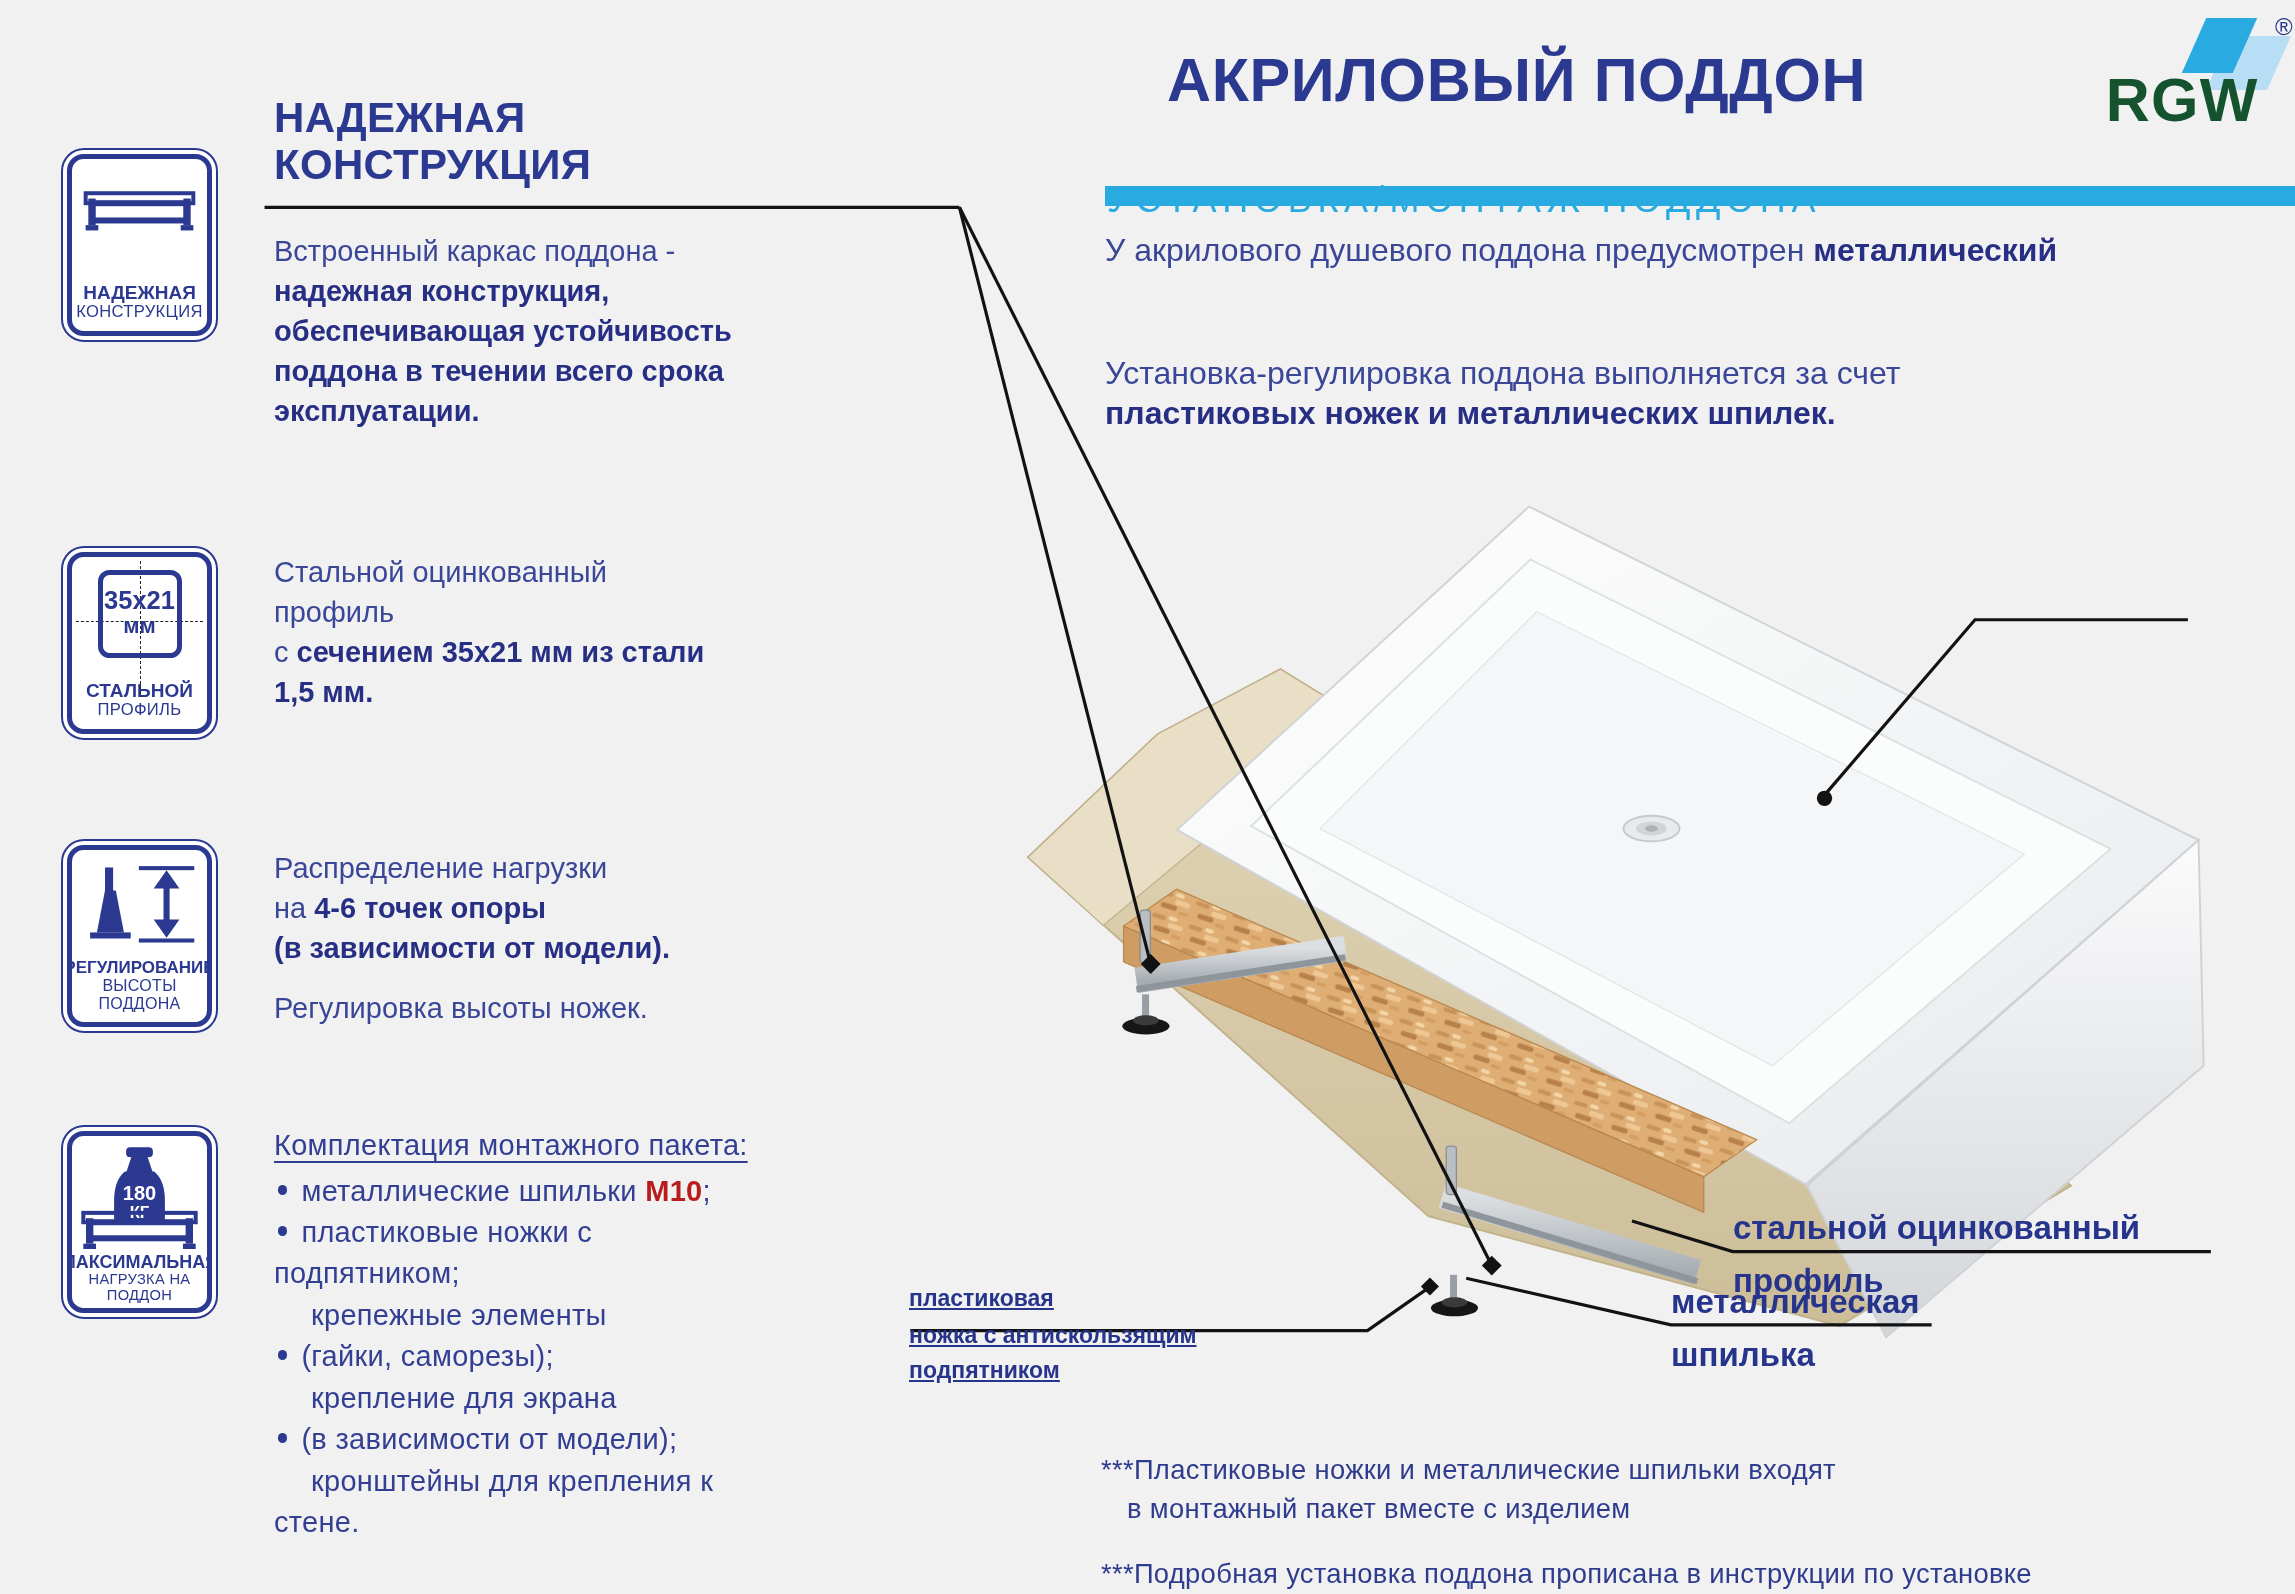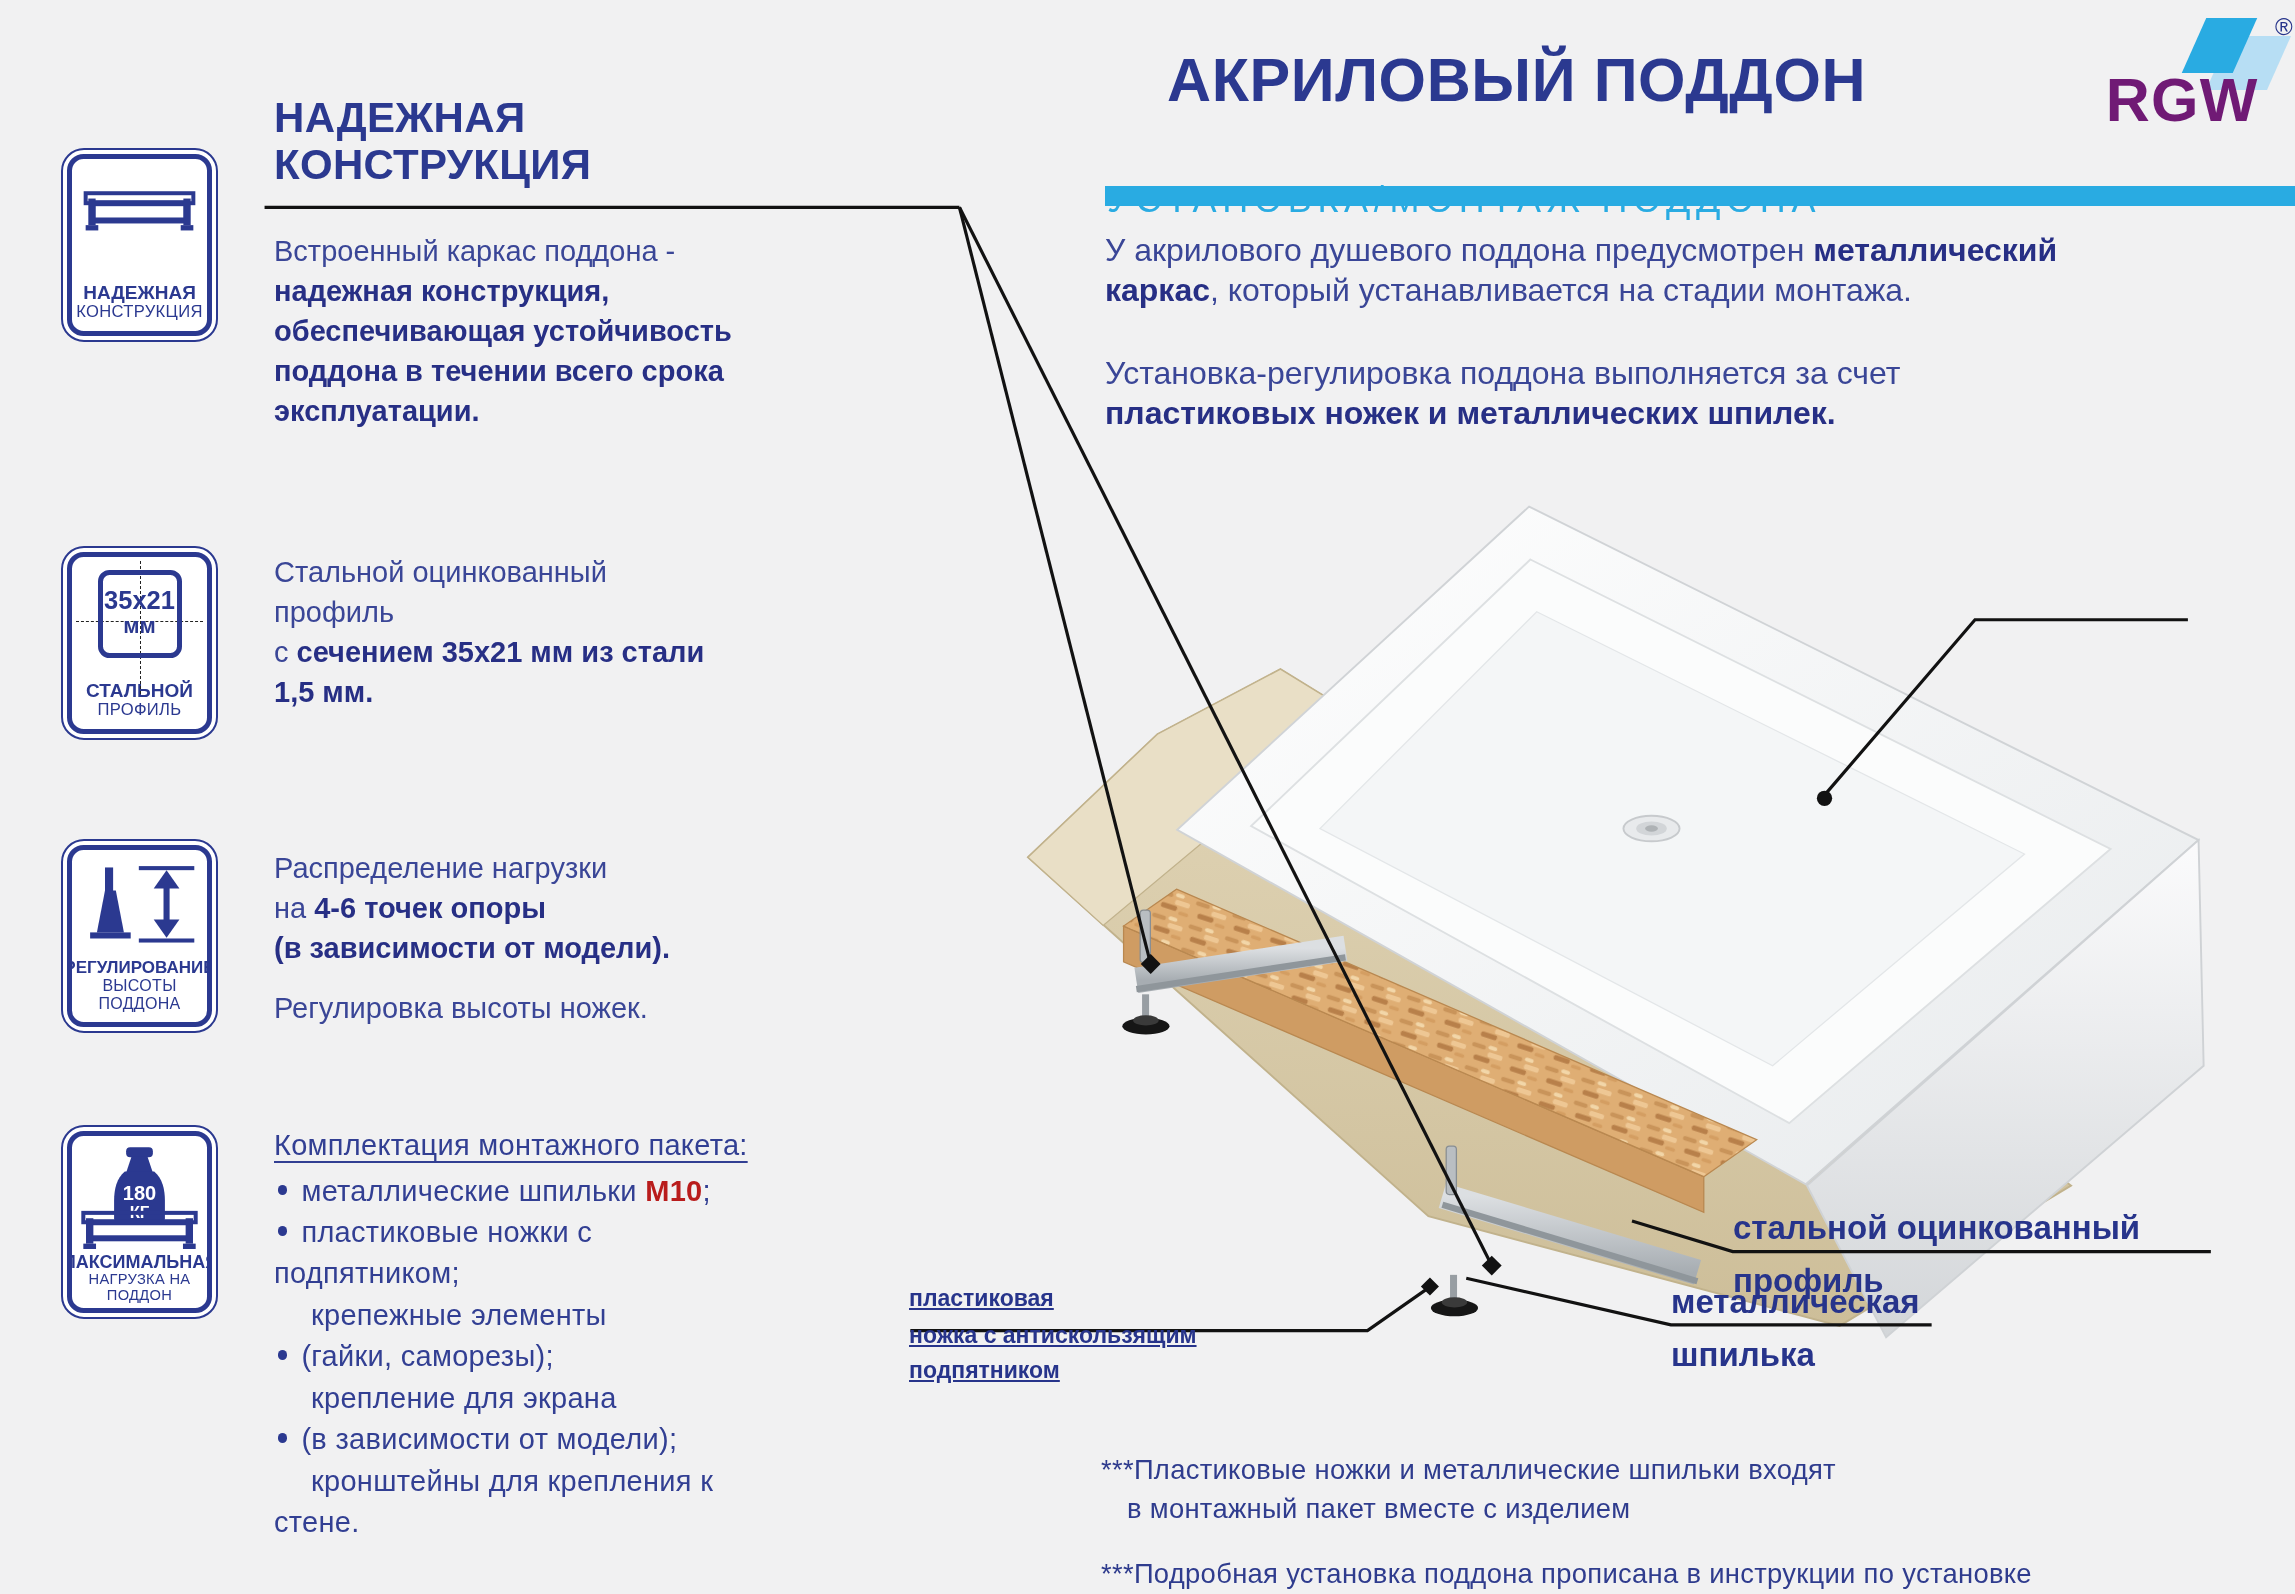--- a/index.html
+++ b/index.html
@@ -41,21 +41,21 @@
   .title{position:absolute;left:1167px;top:45px;font-size:61px;font-weight:800;color:#2b3990;
          letter-spacing:0.6px;}
   .subtitle{position:absolute;left:1107px;top:133px;font-size:36px;font-weight:400;color:#29abe2;
          letter-spacing:5.7px;margin-top:46px;}
   .bluebar{position:absolute;left:1105px;top:186px;width:1190px;height:20.4px;background:#29abe2;}
   .logo{position:absolute;left:2098px;top:12.8px;width:198px;height:121px;}
   .logo .pg1{position:absolute;left:96px;top:5.1px;width:51px;height:55px;background:#29abe2;
          transform:skewX(-24deg);}
   .logo .pg2{position:absolute;left:120px;top:23px;width:61px;height:54px;background:#a9d9f4;
          opacity:.8;transform:skewX(-24deg);}
-  .logo .rgw{position:absolute;left:7.7px;top:52px;font-size:61px;font-weight:800;color:#701a75;
+  .logo .rgw{position:absolute;left:7.7px;top:52px;font-size:61px;font-weight:800;color:#14532d;
          letter-spacing:1.3px;}
   .logo .reg{position:absolute;left:177px;top:0px;font-size:24px;font-weight:400;color:#27348b;}
 
   
   .pmain{position:absolute;left:1105px;font-size:32px;line-height:40px;color:#3a4697;}
 
   
   .co{position:absolute;font-weight:700;color:#27348b;font-size:34px;line-height:1.15;}
   .co .cl{display:block;}
   .co-leg{text-align:left;width:472px;left:909px;top:1285px;font-size:23px;text-decoration:underline;}
@@ -195,21 +195,20 @@
 
   <div class="logo">
     <span class="pg2"></span>
     <span class="pg1"></span>
     <span class="rgw nw">RGW</span>
     <span class="reg">®</span>
   </div>
 
   <div class="pmain" style="top:230px;">
     <div class="nw"><span>У акрилового душевого поддона предусмотрен </span><span class="bold">металлический</span></div>
-    <div class="nw"><span class="bold">каркас</span><span>, который устанавливается на стадии монтажа.</span></div>
   </div>
   <div class="pmain" style="top:353px;">
     <div class="nw">Установка-регулировка поддона выполняется за счет</div>
     <div class="nw bold">пластиковых ножек и металлических шпилек.</div>
   </div>
 
   <svg class="abs" style="left:982px;top:446px;" width="1288" height="950" viewBox="1540 700 2020 1490">
     <defs>
       <linearGradient id="trayTop" x1="0" y1="0" x2="1" y2="1">
         <stop offset="0" stop-color="#ffffff"></stop>

